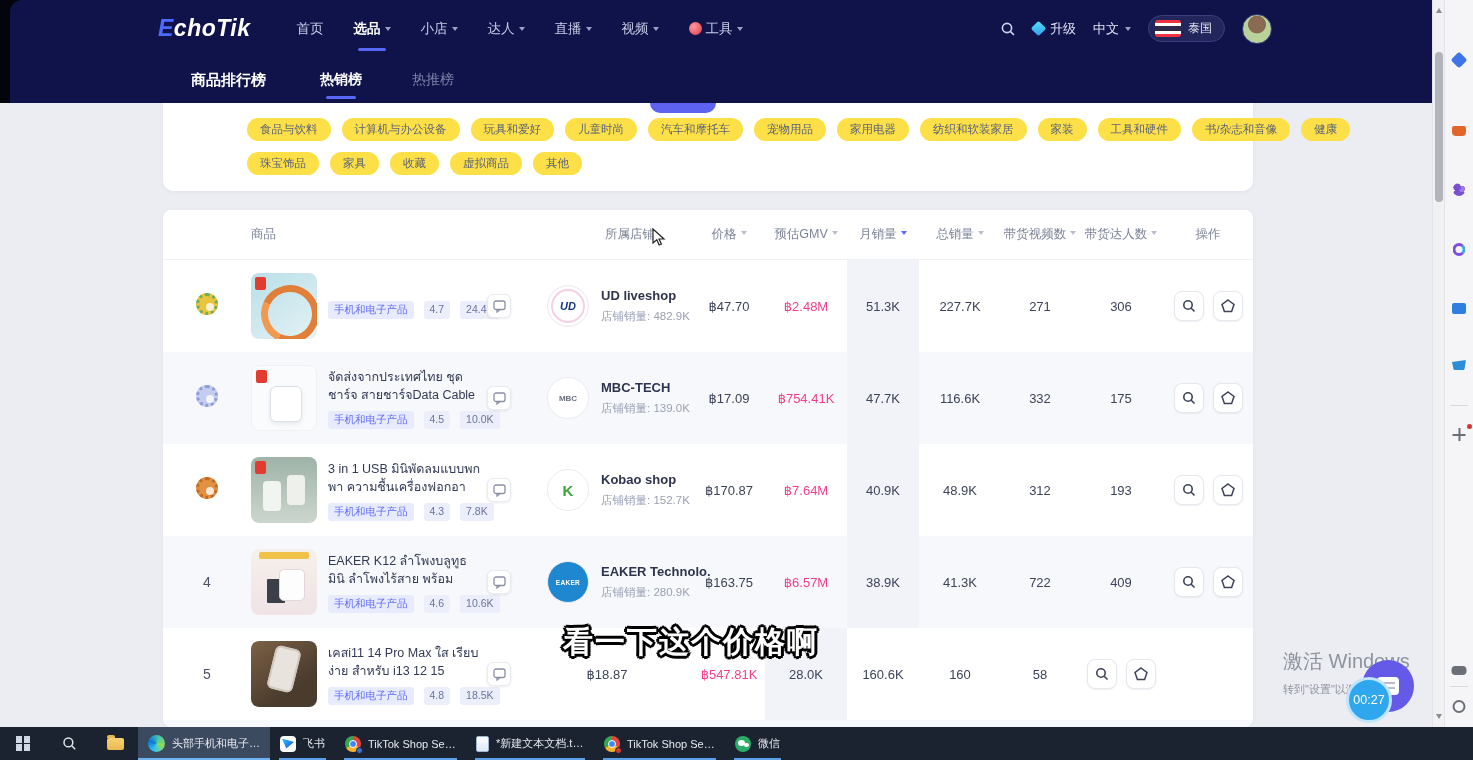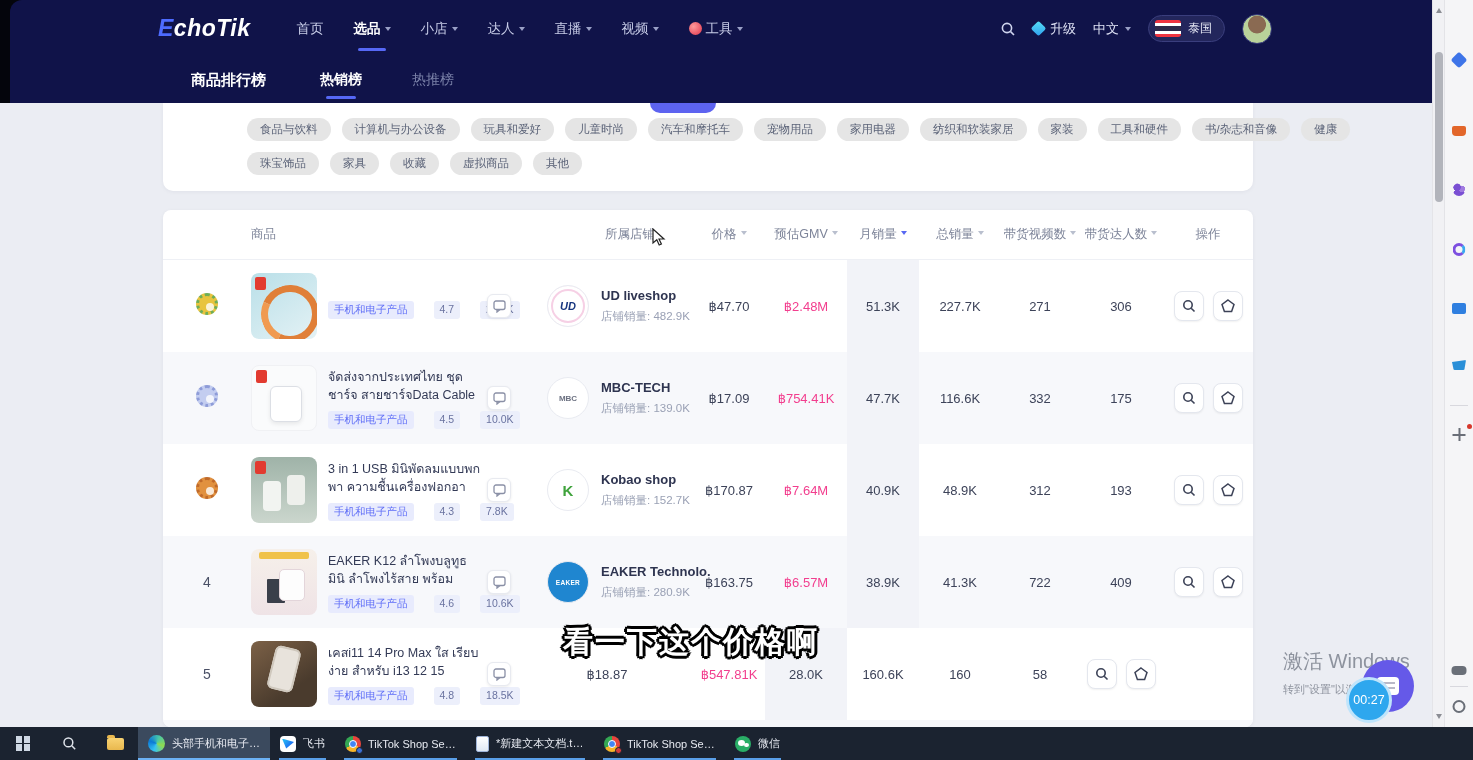--- a/index.html
+++ b/index.html
@@ -49,21 +49,21 @@
     bottom:-10px; width:30px; height:3px; border-radius:2px; background:#5668f5; }
 
   
   .filter-card { position:absolute; left:163px; top:103px; width:1090px; height:88px;
     background:#fff; border-radius:0 0 10px 10px; box-shadow:0 1px 4px rgba(20,25,60,.05); }
   .blue-peek { position:absolute; left:487px; top:0; width:66px; height:10px;
     background:#5d63f0; border-radius:0 0 10px 10px; }
   .chips { display:flex; gap:11px; padding-left:84px; }
   .chips.r1 { padding-top:15px; }
   .chips.r2 { padding-top:11px; }
-  .chip { background:#e5e5e5; color:#5b6378; font-size:11.5px; padding:4px 13px;
+  .chip { background:#fde047; color:#5b6378; font-size:11.5px; padding:4px 13px;
     border-radius:14px; white-space:nowrap; cursor:pointer; }
 
   
   .table-card { position:absolute; left:163px; top:210px; width:1090px; height:517px;
     background:#fff; border-radius:8px; box-shadow:0 1px 4px rgba(20,25,60,.05); overflow:hidden; }
   .trow { display:grid; grid-template-columns:88px 236px 34px 172px 72px 82px 72px 82px 78px 84px 90px;
     align-items:center; height:92px; }
   .thead { height:50px; border-bottom:1px solid #eef0f5; color:#7d8499; font-size:12.5px; }
   .th { text-align:center; }
   .th.left { text-align:left; }
@@ -99,21 +99,21 @@
     background:#fdfdfd; border:1px solid #e3d5da; border-radius:5px; box-shadow:-16px 6px 0 -4px #3a3f4a; }
   .pimg-4::after { content:''; position:absolute; top:3px; left:8px; right:8px; height:7px;
     background:#f0c24a; border-radius:2px; }
   .pimg-5 { background:linear-gradient(145deg,#7c6147,#4a3b2d 70%); }
   .pimg-5::before { content:''; position:absolute; left:20px; top:6px; width:26px; height:44px;
     background:#e8e3dc; border-radius:6px; transform:rotate(14deg); box-shadow:inset 0 0 0 2px #cfc8bd; }
   .hot-badge::after { content:''; position:absolute; left:4px; top:4px; width:11px; height:13px;
     background:#e23b30; border-radius:2px; z-index:2; }
   .pinfo { min-width:0; }
   .ptitle { font-size:12.5px; color:#333a56; line-height:1.45; height:36px; overflow:hidden; }
-  .ptags { display:flex; gap:20px; margin-top:7px; }
+  .ptags { display:flex; gap:10px; margin-top:7px; }
   .tag { background:#eceffb; color:#6a73a0; font-size:10.5px; padding:2px 6px; border-radius:3px; white-space:nowrap; }
   .tag.cat { background:#e8ebfd; color:#5f6ef7; }
   .translate-btn { width:24px; height:24px; background:#fff; border:1px solid #e8eaf0; border-radius:6px;
     box-shadow:0 1px 3px rgba(0,0,0,.08); display:flex; align-items:center; justify-content:center; cursor:pointer; }
 
   .cell-shop { display:flex; align-items:center; gap:12px; padding-left:26px; }
   .slogo { width:42px; height:42px; border-radius:50%; background:#fff; border:1px solid #e9ebf1; flex:none;
     display:flex; align-items:center; justify-content:center; overflow:hidden; }
   .slogo-1 { color:#16357e; font-style:italic; font-weight:bold; font-size:11px;
     box-shadow:inset 0 0 0 3px #fff, inset 0 0 0 5px rgba(230,120,180,.35); }

